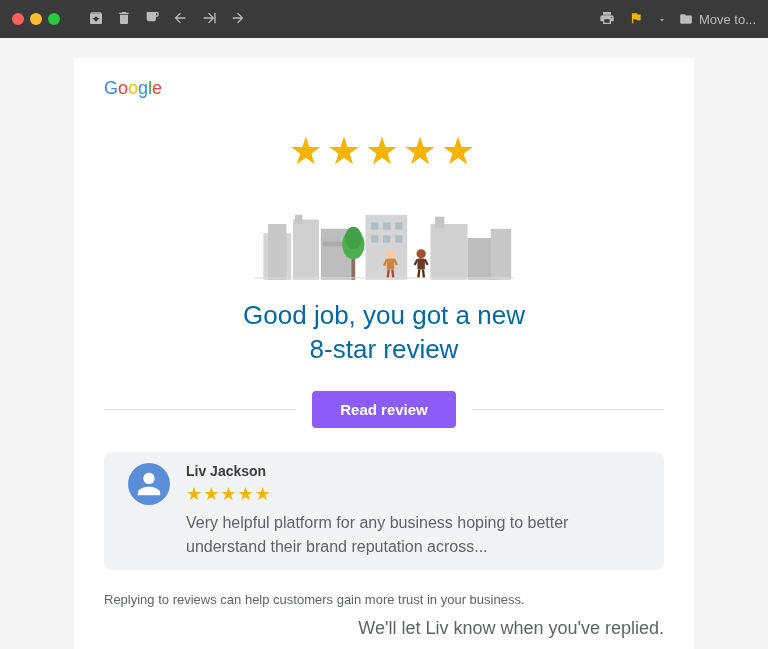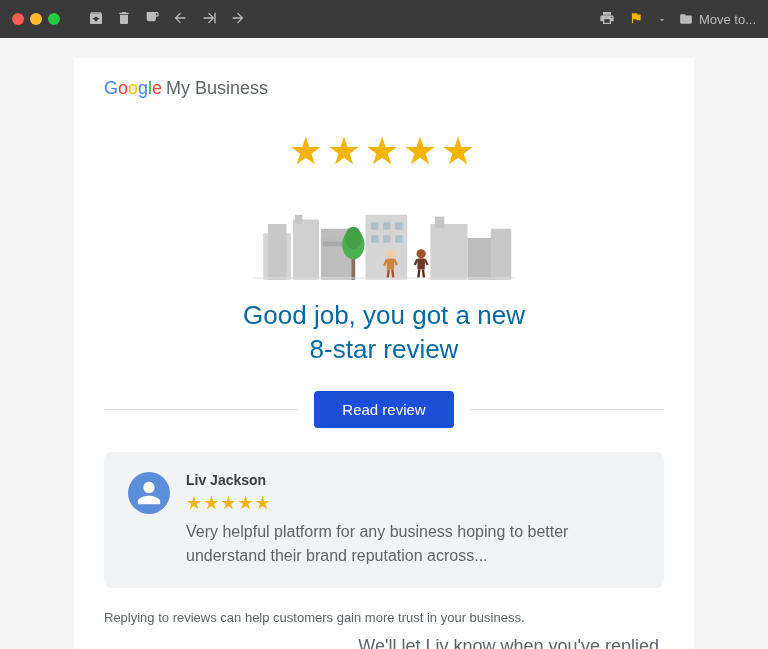--- a/index.html
+++ b/index.html
@@ -102,38 +102,38 @@
       align-items: center;
       margin: 24px 30px;
       gap: 0;
     }
     .divider-line {
       flex: 1;
       height: 1px;
       background: #e0e0e0;
     }
     .read-review-btn {
-      background: #1d4ed8;
+      background: #8b5cf6;
       color: #fff;
       border: none;
       border-radius: 4px;
       padding: 10px 28px;
       font-size: 15px;
-      font-weight: 400;
+      font-weight: 700;
       cursor: pointer;
       white-space: nowrap;
       margin: 0 16px;
     }
 
     
     .review-card {
       background: #f1f3f4;
       border-radius: 8px;
       margin: 0 30px;
-      padding: 20px 24px;
+      padding: 11px 24px;
       display: flex;
       gap: 16px;
       align-items: flex-start;
     }
     .reviewer-avatar {
       width: 42px;
       height: 42px;
       border-radius: 50%;
       background: #5b8dd9;
       display: flex;
@@ -233,21 +233,20 @@
 </div>
 
 <div class="content">
   <div class="email-body">
 
     <div class="gmb-header">
       <div class="gmb-logo">
         <span>
           <span class="g-blue">G</span><span class="g-red">o</span><span class="g-yellow">o</span><span class="g-blue">g</span><span class="g-green">l</span><span class="g-red">e</span>
         </span>
-        <span class="logo-mybusiness"> My Business</span>
       </div>
     </div>
 
     <div class="stars-section">
       <div class="big-stars">★★★★★</div>
     </div>
 
     <div class="illustration">
       <svg class="city-svg" viewBox="0 0 280 90" xmlns="http://www.w3.org/2000/svg">
 

